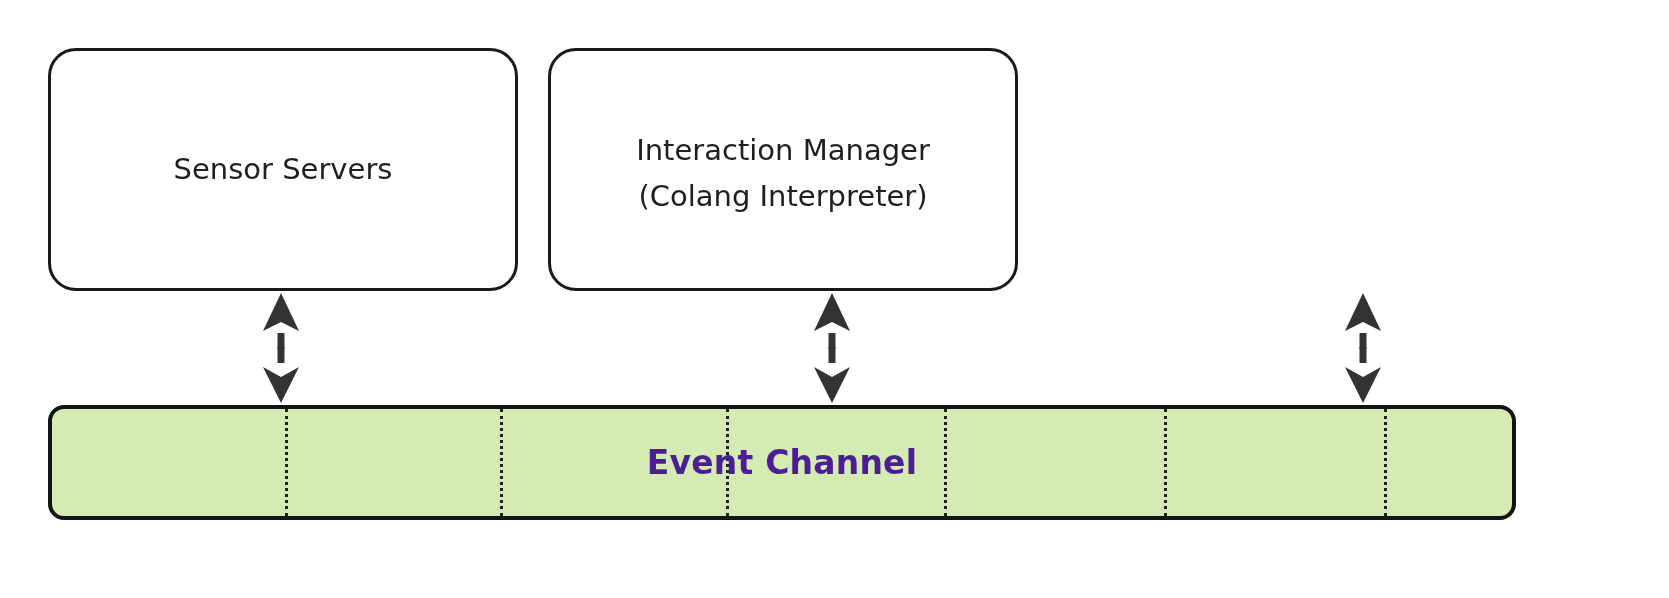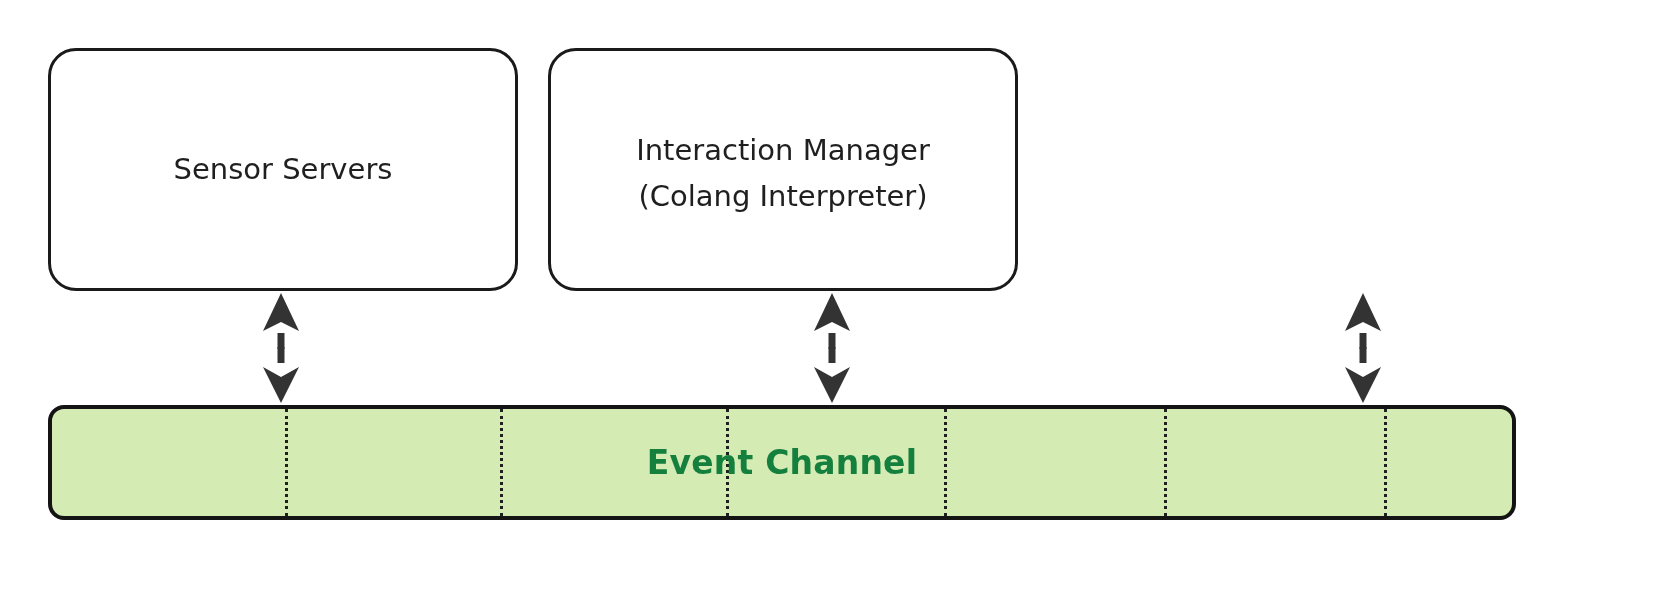--- a/index.html
+++ b/index.html
@@ -57,21 +57,21 @@
     display: flex;
     align-items: center;
     justify-content: center;
   }
   #event-bar-label {
     position: relative;
     z-index: 4;
     font-family: "DejaVu Sans", sans-serif;
     font-size: 33px;
     font-weight: bold;
-    color: #15803d;
+    color: #4c1d95;
     letter-spacing: 0.2px;
   }
   .bar-dotted {
     position: absolute;
     top: 0;
     bottom: 0;
     width: 0;
     border-left: 3px dotted #1f1f1f;
     z-index: 2;
   }

